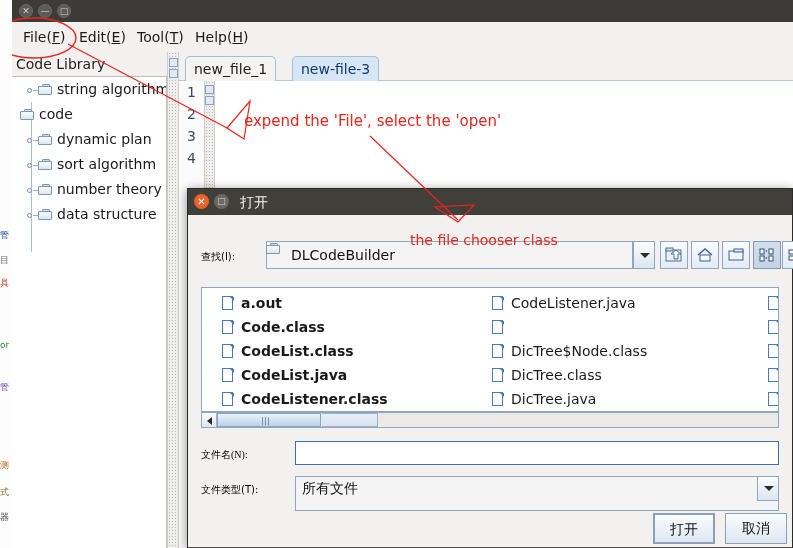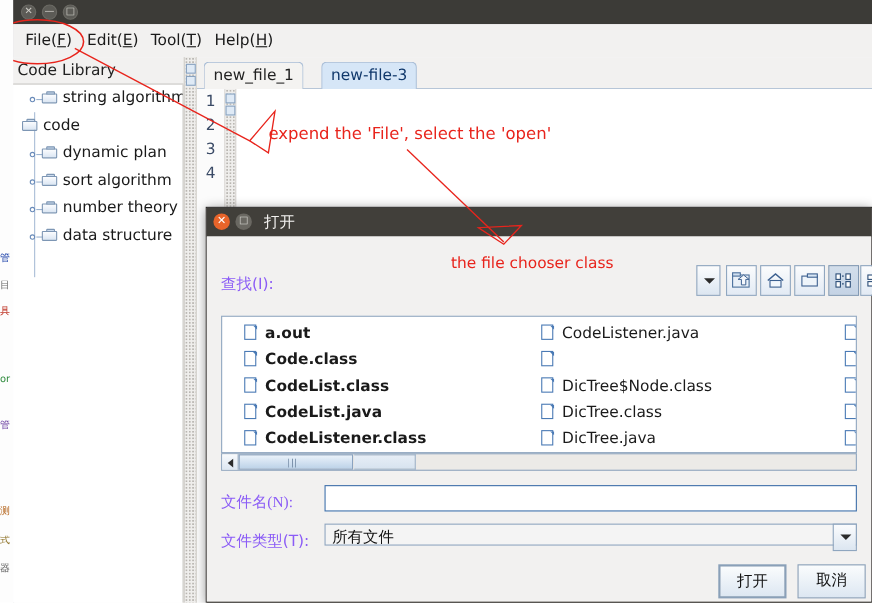--- a/index.html
+++ b/index.html
@@ -107,21 +107,21 @@
   #dlg-title{position:absolute;left:0;top:0;width:604px;height:26px;background:#413f3a;}
   #dlg-close{position:absolute;left:6px;top:5px;width:15px;height:15px;border-radius:50%;
     background:#e8642a;color:#fff;font-size:10px;line-height:15px;text-align:center;}
   #dlg-max{position:absolute;left:26px;top:5px;width:15px;height:15px;border-radius:50%;
     background:#6a6862;color:#d9d7d2;font-size:9px;line-height:14px;text-align:center;}
   #dlg-title-text{position:absolute;left:52px;top:4px;height:18px;line-height:18px;
     color:#f3f2f0;font-size:14px;}
 
   #dlg-body{position:absolute;left:0;top:26px;width:604px;height:332px;background:#f2f1f0;}
 
-  .dlg-label{position:absolute;font-size:14px;color:#8b5cf6;}
+  .dlg-label{position:absolute;font-size:10px;color:#000000;}
   #lookin-label{left:13px;top:35px;}
   #lookin-combo{position:absolute;left:78px;top:26px;width:367px;height:28px;
     background:#f4f4f4;border:1px solid #8fa6bf;box-sizing:border-box;}
   #lookin-value{position:absolute;left:8px;top:5px;font-size:14px;color:#111;}
   #lookin-folder{position:absolute;left:-1px;top:1px;}
   #lookin-arrow{position:absolute;left:445px;top:26px;width:22px;height:28px;
     background:linear-gradient(#fbfcfd,#dce6f1);border:1px solid #8fa6bf;box-sizing:border-box;}
   #lookin-arrow .car{position:absolute;left:6px;top:11px;width:0;height:0;
     border-left:5px solid transparent;border-right:5px solid transparent;border-top:5px solid #2b2b2b;}
 
@@ -161,21 +161,21 @@
   #hscroll .thumb .grip{position:absolute;left:44px;top:3px;width:7px;height:8px;
     background:repeating-linear-gradient(90deg,#7d93ac 0 1px,transparent 1px 3px);}
   #hscroll .track{position:absolute;left:120px;top:0;width:56px;height:14px;
     background:linear-gradient(#e7eef6,#d7e3ef);border:1px solid #9db2c9;border-left:none;box-sizing:border-box;}
 
   #fname-label{left:13px;top:233px;font-family:Liberation Serif, serif;}
   #fname-input{position:absolute;left:107px;top:226px;width:484px;height:24px;
     background:#ffffff;border:1px solid #3d6ea8;box-sizing:border-box;padding:3px 5px;
     font-size:14px;color:#111;}
   #ftype-label{left:13px;top:268px;}
-  #ftype-combo{position:absolute;left:107px;top:261px;width:484px;height:20px;
+  #ftype-combo{position:absolute;left:107px;top:261px;width:484px;height:35px;
     background:#f4f4f4;border:1px solid #8fa6bf;box-sizing:border-box;}
   #ftype-value{position:absolute;left:6px;top:3px;font-size:14px;color:#111;}
   #ftype-arrow{position:absolute;right:-1px;top:-1px;width:22px;height:25px;
     background:linear-gradient(#fbfcfd,#dce6f1);border:1px solid #8fa6bf;box-sizing:border-box;}
   #ftype-arrow .car{position:absolute;left:6px;top:9px;width:0;height:0;
     border-left:5px solid transparent;border-right:5px solid transparent;border-top:5px solid #2b2b2b;}
 
   .dbtn{position:absolute;top:298px;height:31px;box-sizing:border-box;
     font-size:14px;line-height:29px;text-align:center;color:#111;
     background:linear-gradient(#fafcfd,#dde7f2);}
@@ -268,20 +268,24 @@
     <div id="dialog">
       <div id="dlg-title">
         <div id="dlg-close">✕</div>
         <div id="dlg-max">□</div>
         <div id="dlg-title-text">打开</div>
       </div>
 
       <div id="dlg-body">
 
         <div id="lookin-label" class="dlg-label">查找(I):</div>
+        <div id="lookin-combo">
+          <span class="ficon" id="lookin-folder"></span>
+          <span id="lookin-value" style="left:24px;">DLCodeBuilder</span>
+        </div>
         <div id="lookin-arrow">
             <span class="car"></span>
           </div>
 
         <div id="tb-up" class="tbtn framed">
           <svg class="icn" viewBox="0 0 18 18">
             <rect x="1" y="4" width="15" height="11" fill="#e9f0f8" stroke="#4a6f9c"></rect>
             <rect x="1" y="2" width="7" height="3" fill="#cfdff0" stroke="#4a6f9c"></rect>
             <path d="M9 13 L9 8 L6 8 L11 4 L16 8 L13 8 L13 13 Z" fill="#f5f8fc" stroke="#3c6090" stroke-width="0.9"></path>
           </svg>

